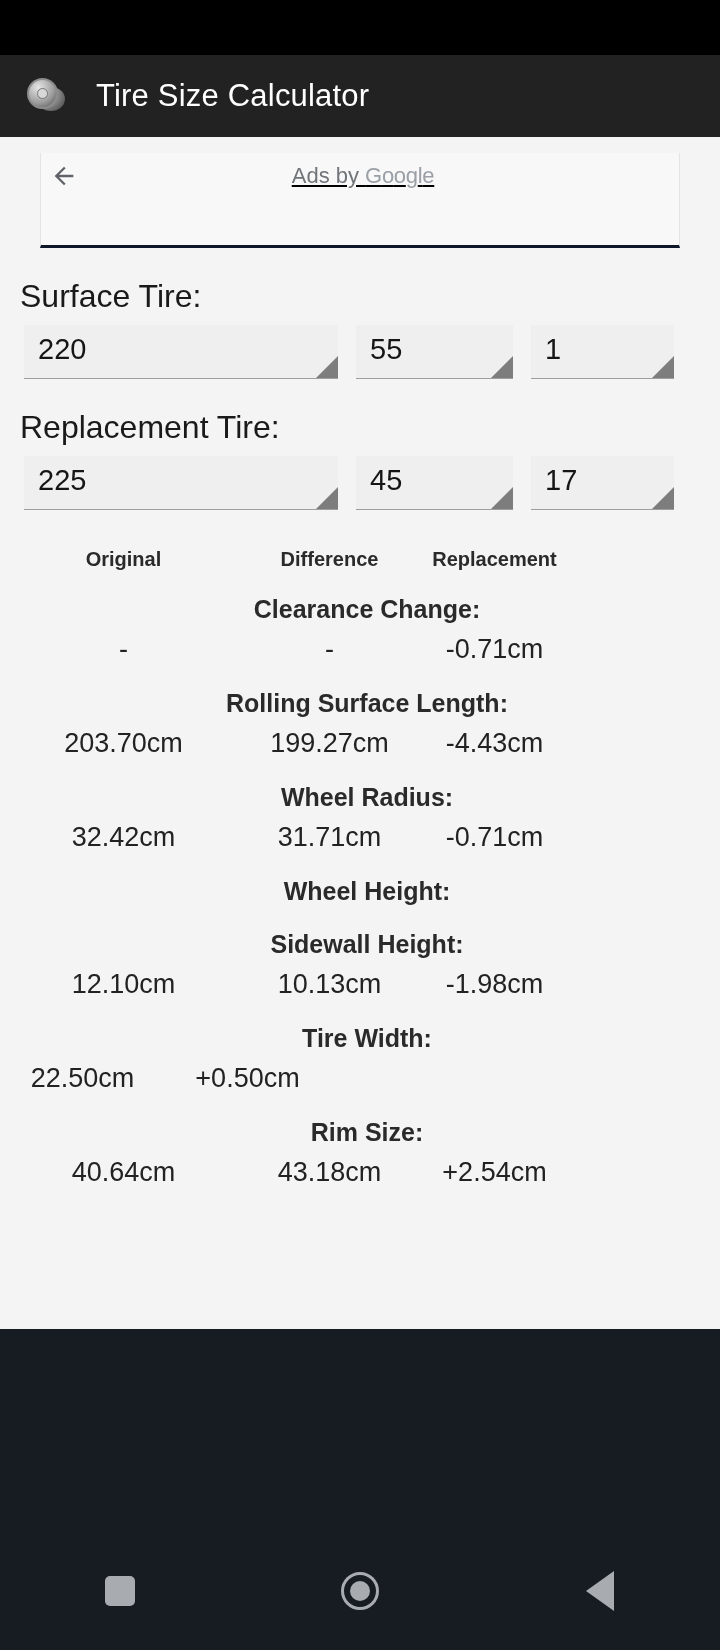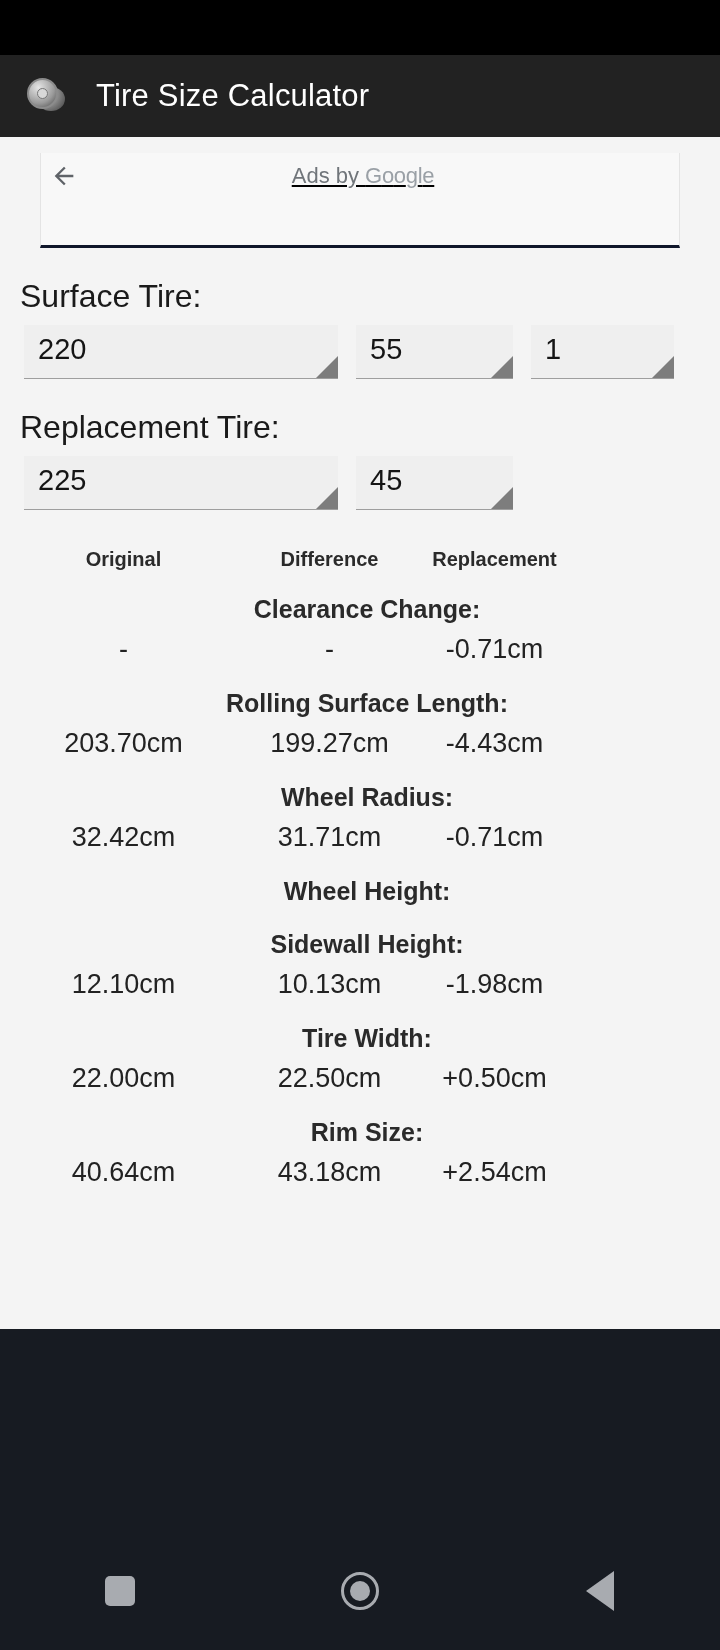--- a/index.html
+++ b/index.html
@@ -329,20 +329,24 @@
     <div class="section-label">Replacement Tire:</div>
     <div class="spinner-row">
       <div class="spinner w-wide">
         <span class="val">225</span>
         <span class="caret"></span>
       </div>
       <div class="spinner w-mid">
         <span class="val">45</span>
         <span class="caret"></span>
       </div>
+      <div class="spinner w-small">
+        <span class="val">17</span>
+        <span class="caret"></span>
+      </div>
     </div>
 
     <div class="results">
       <div class="res-head">
         <div class="col col-1">Original</div>
         <div class="col col-3">Difference</div>
         <div class="col col-2">Replacement</div>
       </div>
       <div id="rows-host">
           <div class="res-group">
@@ -376,21 +380,20 @@
             <div class="res-title">Sidewall Height:</div>
             <div class="res-values">
               <div class="cell col-1">12.10cm</div>
               <div class="cell col-2">10.13cm</div>
               <div class="cell col-3">-1.98cm</div>
             </div>
           </div>
           <div class="res-group">
             <div class="res-title">Tire Width:</div>
             <div class="res-values">
-              <div class="cell col-1">22.00cm</div>
               <div class="cell col-2">22.50cm</div>
               <div class="cell col-3">+0.50cm</div>
             </div>
           </div>
           <div class="res-group">
             <div class="res-title">Rim Size:</div>
             <div class="res-values">
               <div class="cell col-1">40.64cm</div>
               <div class="cell col-2">43.18cm</div>
               <div class="cell col-3">+2.54cm</div>

